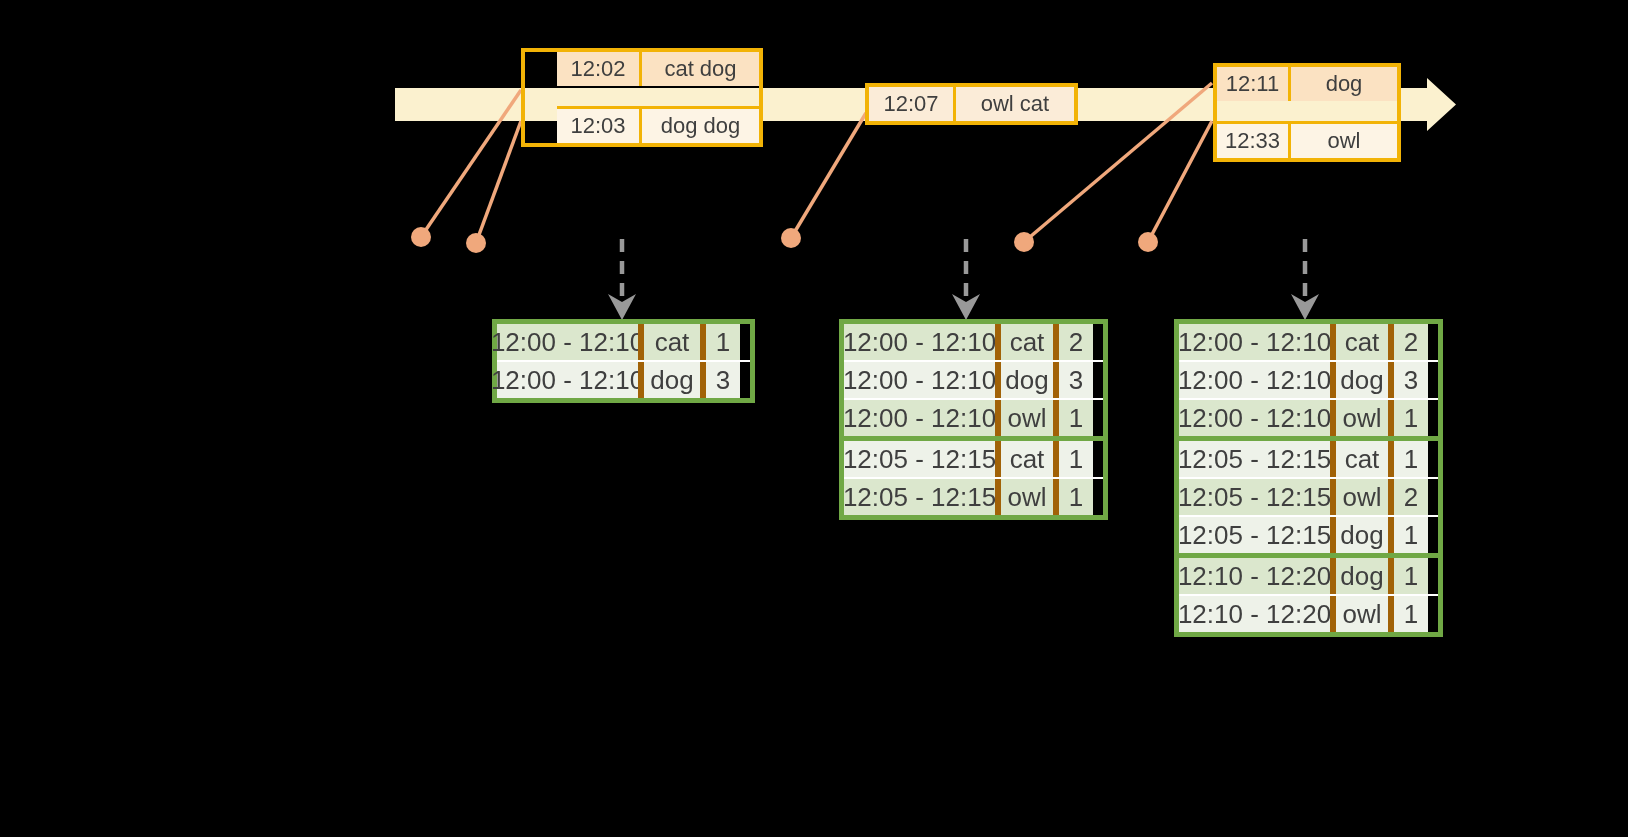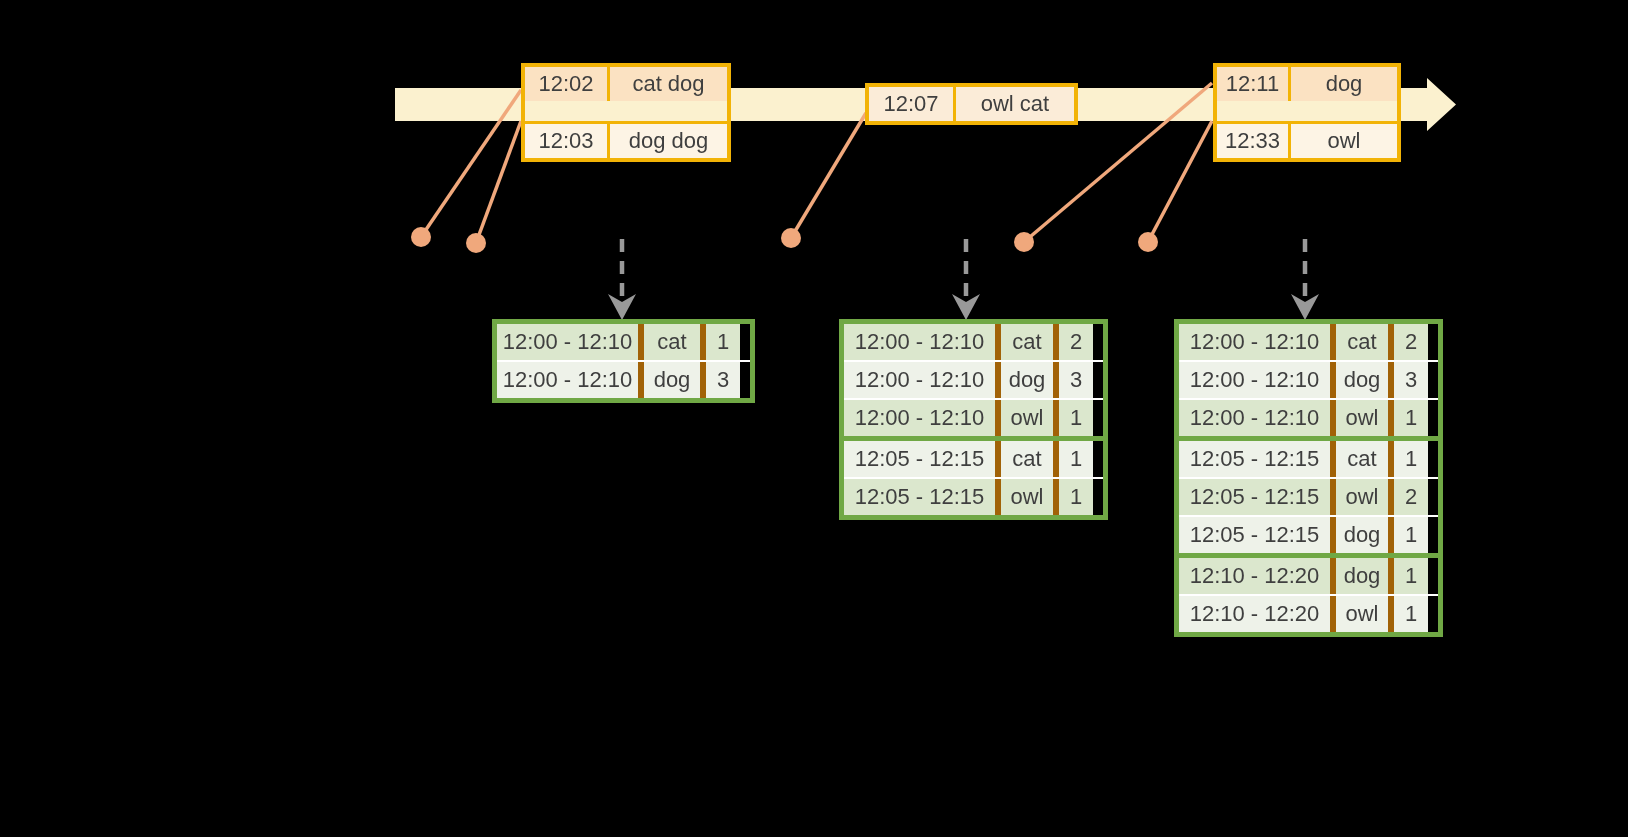--- a/index.html
+++ b/index.html
@@ -32,21 +32,21 @@
     position:absolute;z-index:2;
     border:5px solid var(--c-result_border);
   }
   .rrow{display:grid;height:36px;}
   .rt1 .rrow{grid-template-columns:141px 62px 40px;}
   .rt2 .rrow{grid-template-columns:151px 58px 40px;}
   .rt3 .rrow{grid-template-columns:151px 58px 40px;}
   .rcell{
     box-sizing:border-box;
     display:flex;align-items:center;justify-content:center;
-    font-size:22px;color:var(--c-text);white-space:nowrap;
+    font-size:26px;color:var(--c-text);white-space:nowrap;
   }
   .rcell + .rcell{border-left:6px solid #a16207;}
   .rrow-dark  .rcell{background:var(--c-result_row_dark);}
   .rrow-light .rcell{background:var(--c-result_row_light);}
   .rsep-thin{height:2px;background:#ffffff;}
   .rsep-thick{height:5px;background:var(--c-result_border);}
 </style>
 </head>
 <body>
 
@@ -88,21 +88,21 @@
         <line x1="966" y1="239" x2="966" y2="297" style="stroke:var(--c-trigger_gray)" stroke-width="4.5" stroke-dasharray="13 9"></line>
         <path d="M 952 294 L 966 302 L 980 294 L 966 320 Z" style="fill:var(--c-trigger_gray)"></path>
       </g>
       <g>
         <line x1="1305" y1="239" x2="1305" y2="297" style="stroke:var(--c-trigger_gray)" stroke-width="4.5" stroke-dasharray="13 9"></line>
         <path d="M 1291 294 L 1305 302 L 1319 294 L 1305 320 Z" style="fill:var(--c-trigger_gray)"></path>
       </g>
     </g>
   </svg>
 
-  <div class="etable et1" style="left:521px;top:63px;width:202px;">
+  <div class="etable et1" style="left:521px;top:48px;width:202px;padding-left:32px;">
       <div class="erow tint-peach">
         <div class="ecell">12:02</div>
         <div class="ecell">cat dog</div>
       </div>
       <div class="erow tint-cream">
         <div class="ecell">12:03</div>
         <div class="ecell">dog dog</div>
       </div>
     </div>
 

